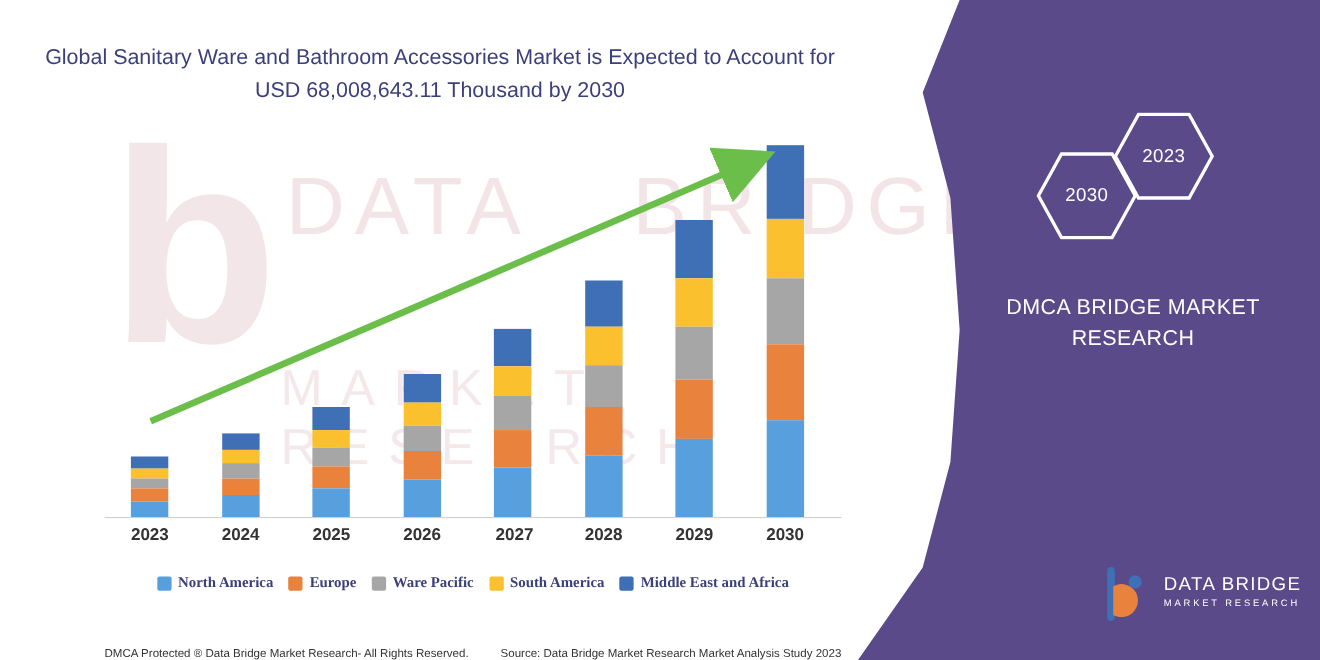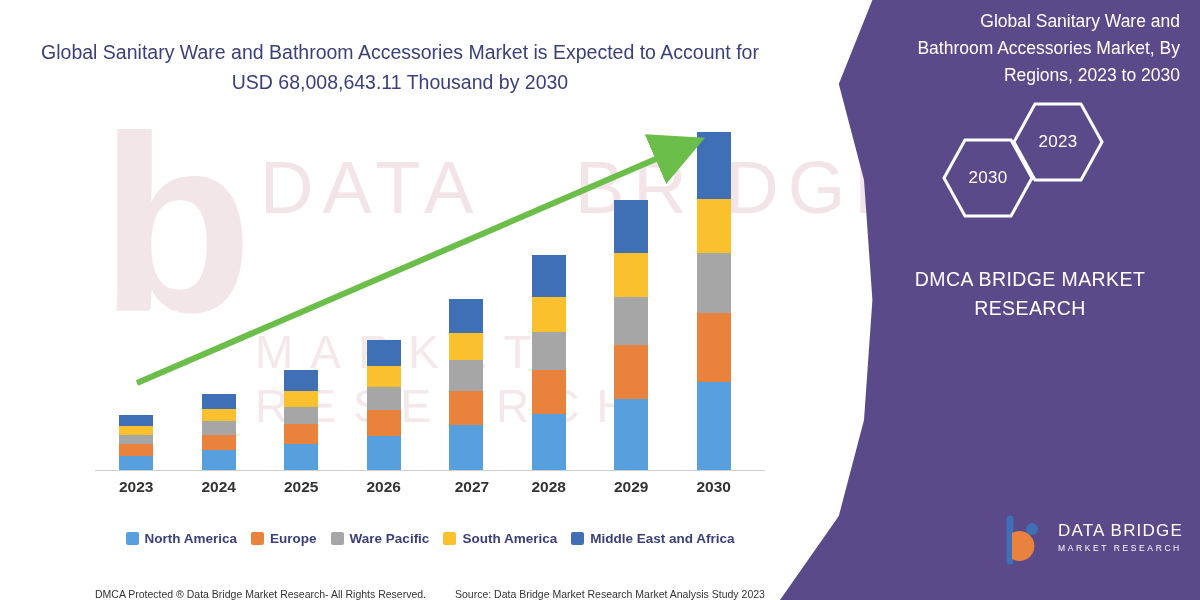--- a/index.html
+++ b/index.html
@@ -93,21 +93,21 @@
   .arrow { position:absolute; left:95px; top:118px; width:660px; height:360px; pointer-events:none; }
 
   .xlabels { position:absolute; left:95px; top:478px; width:670px; height:24px; }
   .xlabel {
     position:absolute; width:70px; text-align:center;
     font-size:15.5px; color:#333333; font-weight:700;
   }
 
   .legend {
     position:absolute; left:100px; top:522px; width:660px; height:24px;
-    display:flex; align-items:flex-end; justify-content:center; gap:14px;
+    display:flex; align-items:flex-start; justify-content:center; gap:14px;font-family:Liberation Serif, serif;
   }
   .legend-item { display:flex; align-items:center; gap:6px; }
   .legend-swatch { width:13px; height:13px; border-radius:2px; }
   .legend-label { font-size:13.5px; color:#3b3f7a; font-weight:700; }
 
   .footer { position:absolute; left:0; top:568px; width:800px; height:22px;margin-top:20px; }
   .footer-left {
     position:absolute; left:95px; top:0; font-size:10.5px; color:#333333;
   }
   .footer-right {
@@ -200,21 +200,21 @@
         </marker>
       </defs>
       <line x1="42" y1="265" x2="577" y2="34" stroke="#6cbe4a" stroke-width="6" marker-end="url(#ah)"></line>
     </svg>
 
     <div class="xlabels" id="xlabels">
         <div class="xlabel" style="left: 6.25px;">2023</div>
         <div class="xlabel" style="left: 88.75px;">2024</div>
         <div class="xlabel" style="left: 171.25px;">2025</div>
         <div class="xlabel" style="left: 253.75px;">2026</div>
-        <div class="xlabel" style="left: 342px;">2027</div>
+        <div class="xlabel" style="left: 320px; text-align: right;">2027</div>
         <div class="xlabel" style="left: 418.75px;">2028</div>
         <div class="xlabel" style="left: 501.25px;">2029</div>
         <div class="xlabel" style="left: 583.75px;">2030</div>
       </div>
 
     <div class="legend" id="legend">
         <div class="legend-item">
           <span class="legend-swatch" style="background: rgb(87, 160, 221);"></span>
           <span class="legend-label">North America</span>
         </div>
@@ -237,21 +237,20 @@
       </div>
 
     <div class="footer">
       <div class="footer-left">DMCA Protected ® Data Bridge Market Research-  All Rights Reserved.</div>
       <div class="footer-right">Source: Data Bridge Market Research  Market Analysis Study 2023</div>
     </div>
   </div>
 
   <div class="right-panel">
     <div class="right-panel-inner">
-      <div class="rp-title">Global Sanitary Ware and Bathroom Accessories Market, By Regions, 2023 to 2030</div>
 
       <div class="hexwrap">
         <div class="hex hex-2030">
           <svg viewBox="0 0 92 80">
             <polygon points="23,2 69,2 90,40 69,78 23,78 2,40" fill="none" stroke="#ffffff" stroke-width="3"></polygon>
           </svg>
           <span>2030</span>
         </div>
         <div class="hex hex-2023">
           <svg viewBox="0 0 92 80">

